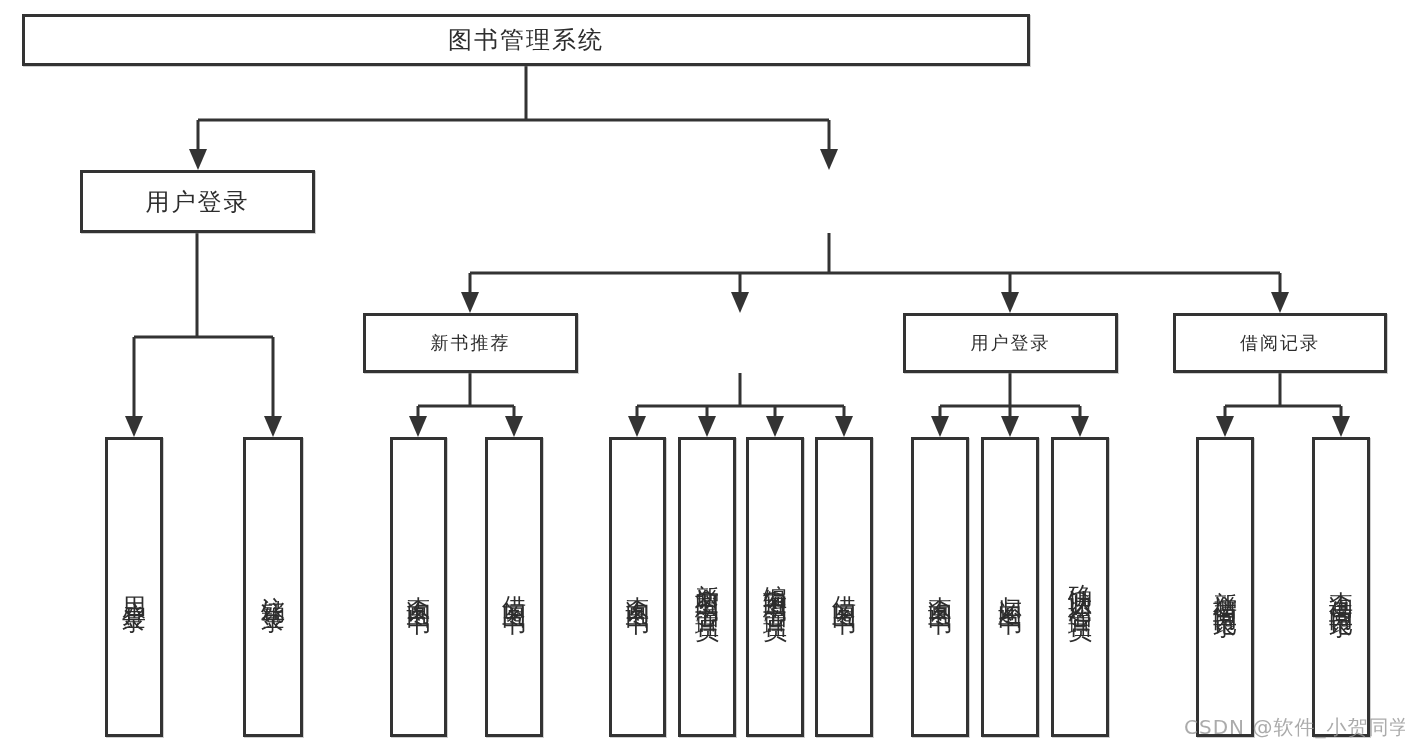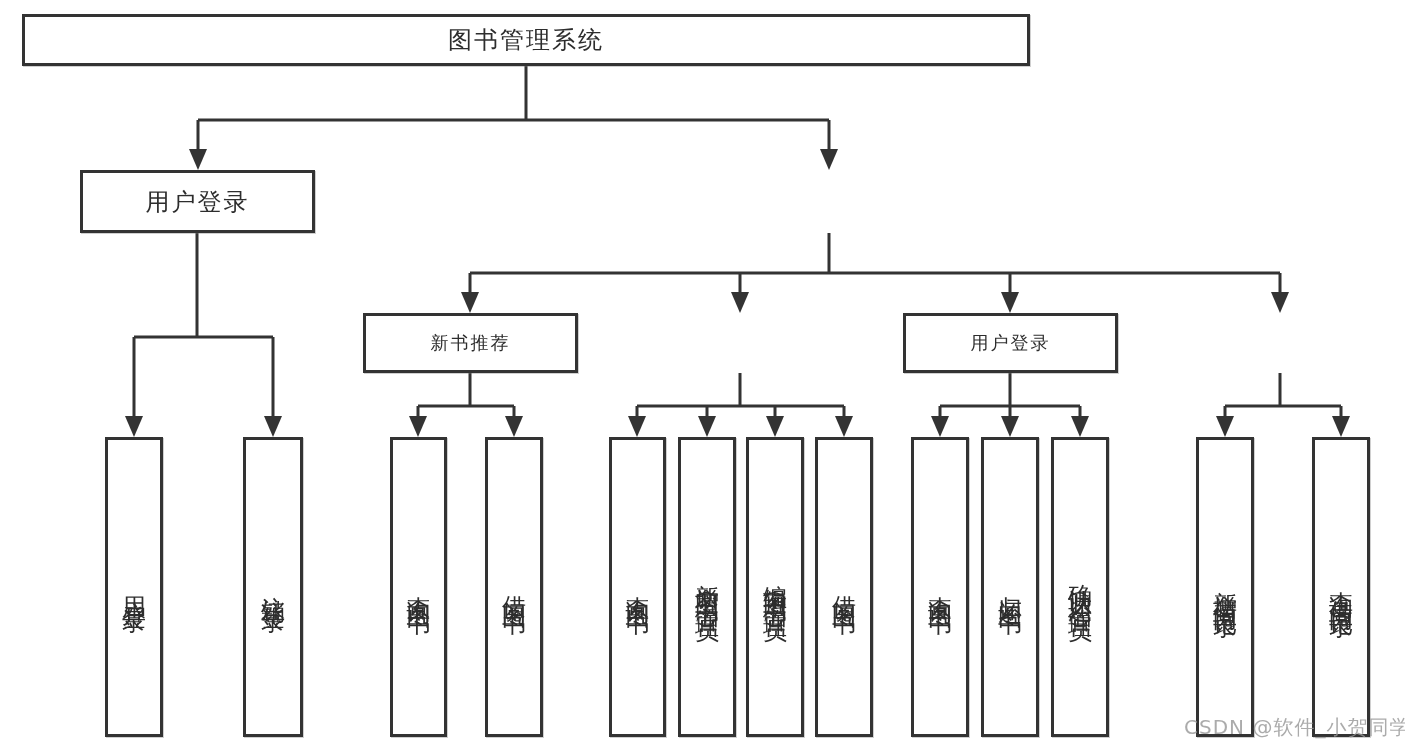--- a/index.html
+++ b/index.html
@@ -107,20 +107,23 @@
   <div class="node h" style="left:80px;top:170px;width:235px;height:63px">
     <span>用户登录</span>
   </div>
 
   <div class="node h lv2" style="left:363px;top:313px;width:215px;height:60px">
     <span>新书推荐</span>
   </div>
   <div class="node h lv2" style="left:903px;top:313px;width:215px;height:60px">
     <span>用户登录</span>
   </div>
+  <div class="node h lv2" style="left:1173px;top:313px;width:214px;height:60px">
+    <span>借阅记录</span>
+  </div>
 
   <div class="node v" style="left:105px;top:437px;width:58px;height:300px">
     <span>用户登录</span>
   </div>
   <div class="node v" style="left:243px;top:437px;width:60px;height:300px">
     <span>注销登录</span>
   </div>
 
   <div class="node v" style="left:390px;top:437px;width:57px;height:300px">
     <span>查询图书</span>

